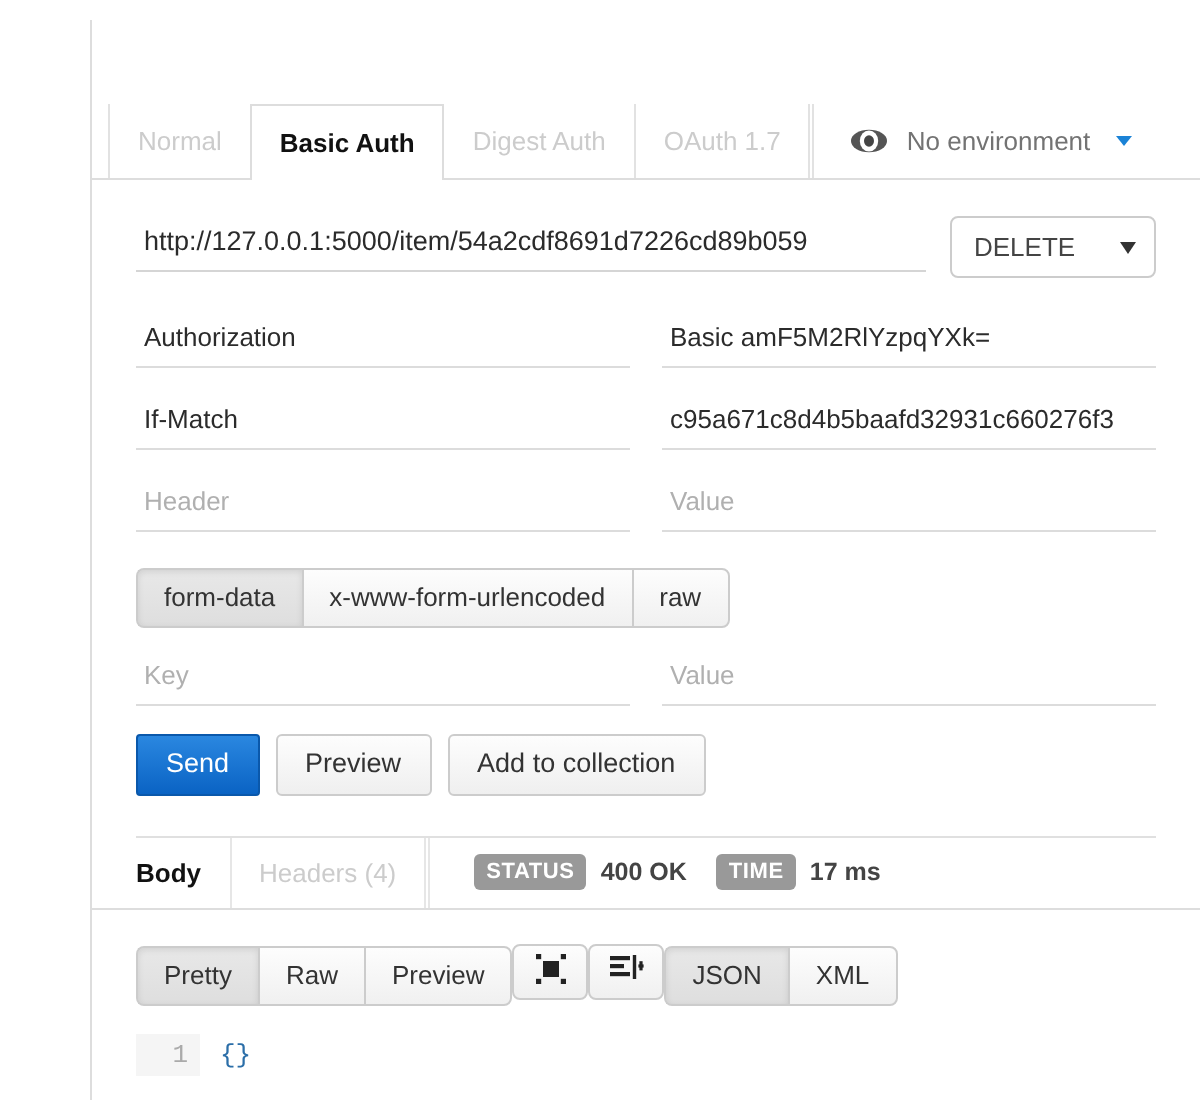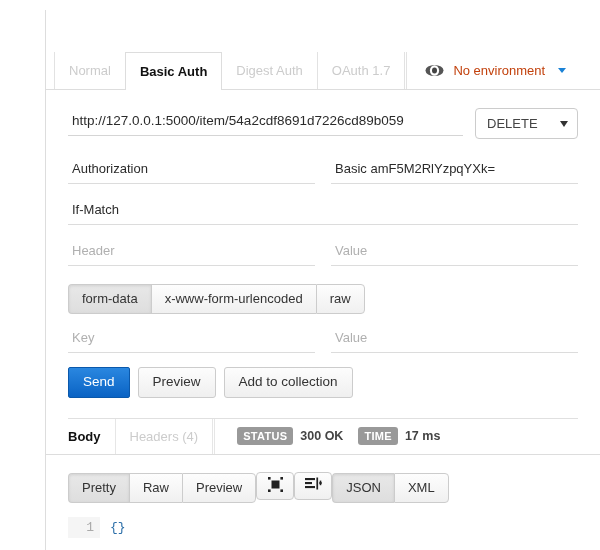--- a/index.html
+++ b/index.html
@@ -70,21 +70,21 @@
     border-left: 1px solid #e2e2e2;
     margin-left: 2px;
     gap: 9px;
   }
   .eye-icon {
     width: 19px;
     height: 13px;
     display: block;
   }
   .env-link {
-    color: #c2410c;
+    color: #737373;
     font-size: 13px;
     cursor: pointer;
     white-space: nowrap;
   }
   .caret-down {
     display: inline-block;
     width: 0; height: 0;
     border-left: 4px solid transparent;
     border-right: 4px solid transparent;
     border-top: 5px solid #1a82d6;
@@ -348,20 +348,23 @@
           <input class="kv-input" type="text" value="Authorization" style="">
         </div>
         <div class="kv-cell">
           <input class="kv-input" type="text" value="Basic amF5M2RlYzpqYXk=" style="">
         </div>
       </div>
       <div class="kv-row">
         <div class="kv-cell">
           <input class="kv-input" type="text" value="If-Match" style="">
         </div>
+        <div class="kv-cell">
+          <input class="kv-input" type="text" value="c95a671c8d4b5baafd32931c660276f3" style="">
+        </div>
       </div>
       <div class="kv-row">
         <div class="kv-cell">
           <input class="kv-input" type="text" placeholder="Header" style="">
         </div>
         <div class="kv-cell">
           <input class="kv-input" type="text" placeholder="Value" style="">
         </div>
       </div>
     </div>
@@ -390,21 +393,21 @@
     </div>
 
     <div class="divider"></div>
   </div>
 
   <div class="resp-bar">
     <div class="resp-tab active">Body</div>
     <div class="resp-tab">Headers (4)</div>
     <div class="status-group">
       <span class="badge">STATUS</span>
-      <span class="status-text">300 OK</span>
+      <span class="status-text">400 OK</span>
       <span class="badge">TIME</span>
       <span class="status-text">17 ms</span>
     </div>
   </div>
 
   <div class="resp-toolbar">
     <div class="seg-group">
       <button class="seg-btn active">Pretty</button>
       <button class="seg-btn">Raw</button>
       <button class="seg-btn">Preview</button>

